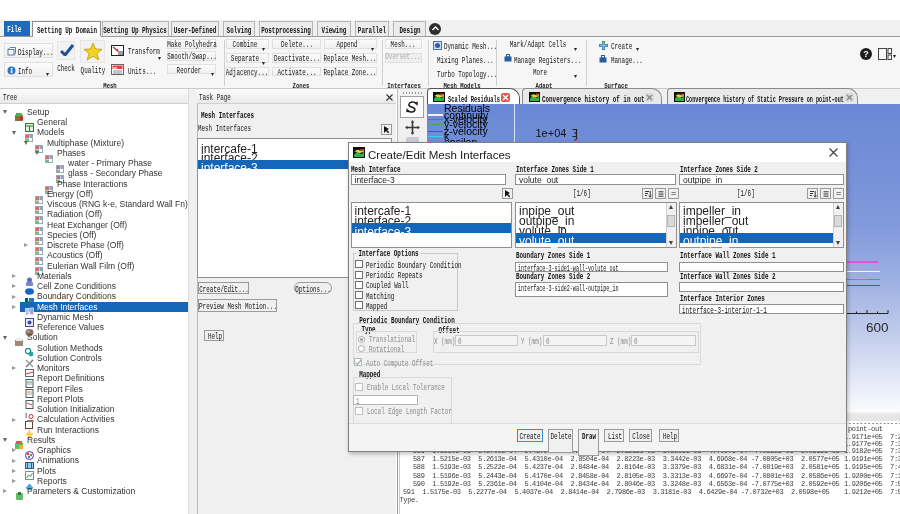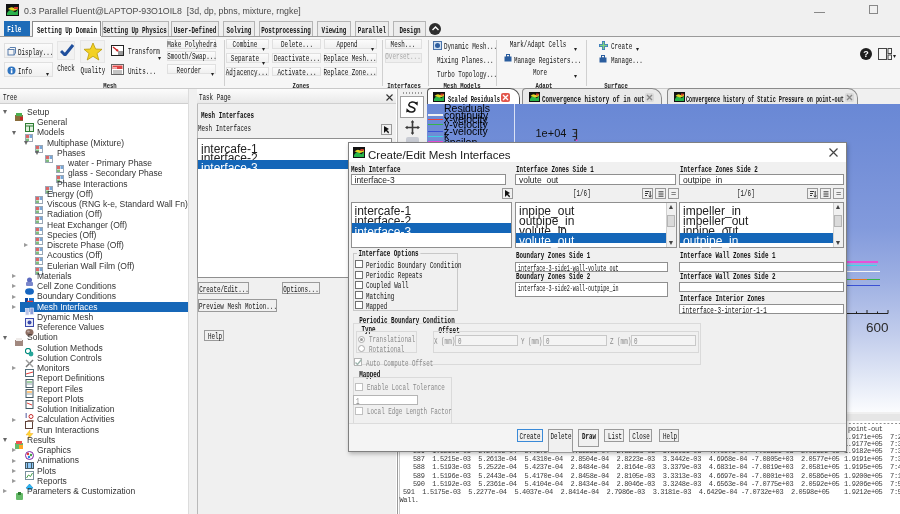--- a/index.html
+++ b/index.html
@@ -21,31 +21,20 @@
 <body>
 <div id="app">
 <style>
 .bt{position:absolute;font-family:"Liberation Mono",monospace;font-size:8.2px;line-height:9px;color:#111;white-space:nowrap;transform:scaleX(0.72);transform-origin:0 0;}
 .btc{position:absolute;font-family:"Liberation Mono",monospace;font-size:8.2px;line-height:9px;color:#111;white-space:nowrap;transform:translate(-50%,-50%) scaleX(0.72);}
 .bts{position:absolute;left:50%;top:3.5px;font-family:"Liberation Mono",monospace;font-size:8.2px;line-height:9px;color:#111;font-weight:bold;white-space:nowrap;transform:translateX(-50%) scaleX(0.72);}
 .glc{position:absolute;font-family:"Liberation Mono",monospace;font-size:7.8px;font-weight:bold;color:#222;white-space:nowrap;transform:translateX(-50%) scaleX(0.72);}
 .rtab{line-height:14px;}
 </style>
 
-<div class="abs" style="left:0;top:0;width:900px;height:20px;background:#f0f0f0;">
- <svg class="abs" style="left:6px;top:4px;" width="13" height="12">
-        <rect width="13" height="12" fill="#111"></rect>
-        <path d="M1 9 Q4 4 7 7 Q10 10 12 5 L12 11 L1 11 Z" fill="#2bb24c"></path>
-        <path d="M2 5 Q5 2 8 4 L12 3 L12 5 Q8 8 5 6 Z" fill="#e4d424"></path>
-        <rect x="8" y="3" width="4" height="2" fill="#d03a2a"></rect>
-      </svg>
- <span class="abs" style="left:24px;top:5.5px;font-size:8.8px;color:#4a4a4a;">0.3 Parallel Fluent@LAPTOP-93O1OIL8&nbsp; [3d, dp, pbns, mixture, rngke]</span>
- <span class="abs" style="left:814px;top:2px;width:11px;height:11px;border-bottom:1px solid #888;"></span>
- <span class="abs" style="left:869px;top:5px;width:9px;height:9px;border:1px solid #888;"></span>
-</div>
 
 <div class="abs" style="left:0;top:20px;width:900px;height:17px;background:#f0f0f0;"></div>
 <div class="abs" style="left:4px;top:21px;width:25.5px;height:15px;background:#1e6cb8;">
       <span class="bt" style="position:absolute;left:50%;top:3.5px;color:#fff;font-weight:bold;transform:translateX(-50%) scaleX(0.72);">File</span>
     </div>
 <div class="rtab" style="left:32px;width:69px;background:#fdfdfd;border-color:#8a8a8a;">
       <span class="bts">Setting Up Domain</span>
     </div>
 <div class="rtab" style="left:102px;width:66.5px;">
       <span class="bts">Setting Up Physics</span>
@@ -468,21 +457,21 @@
       </svg>
     </div>
 <div class="abs" style="left:197px;top:138px;width:194.5px;height:140px;background:#fff;border:1px solid #8f8f8f;"></div>
 <span class="litem" style="left:201px;top:141.8px;">intercafe-1</span>
 <span class="litem" style="left:201px;top:151.4px;">interface-2</span>
 <div class="abs" style="left:198px;top:159.8px;width:192.5px;height:9.7px;background:#1466b8;"></div>
 <span class="litem" style="left:201px;top:161px;color:#fff;">interface-3</span>
 <div class="btn" style="left:198px;top:281.5px;width:50.5px;height:12.5px;">
       <span class="btc" style="left:25px;top:6px;">Create/Edit...</span>
     </div>
-<div class="btn" style="left:282px;top:281.5px;width:37.5px;height:12.5px;">
+<div class="btn" style="left:294px;top:281.5px;width:37.5px;height:12.5px;border-radius:6px;">
       <span class="btc" style="left:18px;top:6px;">Options...</span>
     </div>
 <div class="btn" style="left:198px;top:299px;width:79px;height:12.5px;">
       <span class="btc" style="left:39px;top:6px;">Preview Mesh Motion...</span>
     </div>
 <div class="btn" style="left:203.5px;top:329.5px;width:20.5px;height:11.5px;">
       <span class="btc" style="left:10px;top:5.5px;">Help</span>
     </div>
 
 <div class="abs" style="left:396.5px;top:89px;width:503.5px;height:326px;background:#f0f0f0;border-left:1px solid #b9b9b9;"></div>
@@ -587,21 +576,21 @@
 <span style="position:absolute;left:413px;top:455.3px;">587  1.5215e-03  5.2613e-04  5.4310e-04  2.8504e-04  2.8223e-03  3.3442e-03  4.6968e-04 -7.0805e+03  2.0577e+05</span>
 <span style="position:absolute;left:844px;top:455.3px;">1.9191e+05  7:3</span>
 <span style="position:absolute;left:413px;top:463.4px;">588  1.5193e-03  5.2522e-04  5.4237e-04  2.8484e-04  2.8164e-03  3.3379e-03  4.6831e-04 -7.0819e+03  2.0581e+05</span>
 <span style="position:absolute;left:844px;top:463.4px;">1.9195e+05  7:4</span>
 <span style="position:absolute;left:413px;top:471.5px;">589  1.5196e-03  5.2443e-04  5.4170e-04  2.8458e-04  2.8105e-03  3.3313e-03  4.6697e-04 -7.0801e+03  2.0586e+05</span>
 <span style="position:absolute;left:844px;top:471.5px;">1.9200e+05  7:1</span>
 <span style="position:absolute;left:413px;top:479.6px;">590  1.5192e-03  5.2361e-04  5.4104e-04  2.8434e-04  2.8046e-03  3.3248e-03  4.6563e-04 -7.0775e+03  2.0592e+05</span>
 <span style="position:absolute;left:844px;top:479.6px;">1.9206e+05  7:5</span>
 <span style="position:absolute;left:403px;top:487.6px;">591  1.5175e-03  5.2277e-04  5.4037e-04  2.8414e-04  2.7986e-03  3.3181e-03  4.6429e-04 -7.0732e+03  2.0598e+05</span>
 <span style="position:absolute;left:844px;top:487.6px;">1.9212e+05  7:5</span>
-<span style="position:absolute;left:399.5px;top:496.4px;">Wall.</span>
+<span style="position:absolute;left:399.5px;top:496.4px;">Type.</span>
 </div>
 
 <div class="abs" style="left:347.5px;top:142px;width:499px;height:309.5px;background:#f0f0f0;border:1px solid #808080;box-shadow:1px 2px 4px rgba(0,0,0,0.25);"></div>
 <div class="abs" style="left:348.5px;top:143px;width:497px;height:19px;background:#fff;"></div>
 <svg class="abs" style="left:352.5px;top:147px;" width="12" height="11">
       <rect width="12" height="11" fill="#111"></rect>
       <path d="M1 8 Q4 3 6.5 6 Q9 9 11 4 L11 10 L1 10 Z" fill="#29b54b"></path>
       <path d="M1.5 4.5 Q4.5 1.5 7 3.5 L11 2.5 L11 4.5 Q7 7 4.5 5.3 Z" fill="#e4d424"></path>
       <rect x="7.5" y="2" width="3" height="2" fill="#d03a2a"></rect>
     </svg>
@@ -754,21 +743,21 @@
 <div class="cb" style="left:354.5px;top:406.5px;border-color:#c0c0c0;"></div>
 <span class="bt" style="left:366.5px;top:407.2px;color:#8a8a8a;">Local Edge Length Factor</span>
 
 <div class="abs" style="left:348.5px;top:423px;width:497px;height:27.5px;background:#f4f4f4;border-top:1px solid #dcdcdc;"></div>
 <div class="btn" style="left:516.5px;top:429px;width:26px;height:12.5px;border:1.5px solid #3a8ad8;">
       <span class="btc" style="left:12px;top:5.5px;">Create</span>
     </div>
 <div class="btn" style="left:548px;top:429px;width:24.5px;height:24px;">
       <span class="btc" style="left:12px;top:6px;">Delete</span>
     </div>
-<div class="btn" style="left:578px;top:429px;width:21px;height:18px;font-weight:bold;">
+<div class="btn" style="left:578px;top:429px;width:21px;height:27px;font-weight:bold;">
       <span class="btc" style="left:10px;top:6px;">Draw</span>
     </div>
 <div class="btn" style="left:604px;top:429px;width:20px;height:12.5px;">
       <span class="btc" style="left:10px;top:6px;">List</span>
     </div>
 <div class="btn" style="left:629px;top:429px;width:23px;height:12.5px;">
       <span class="btc" style="left:11px;top:6px;">Close</span>
     </div>
 <div class="btn" style="left:658.5px;top:429px;width:20px;height:12.5px;">
       <span class="btc" style="left:10px;top:6px;">Help</span>

